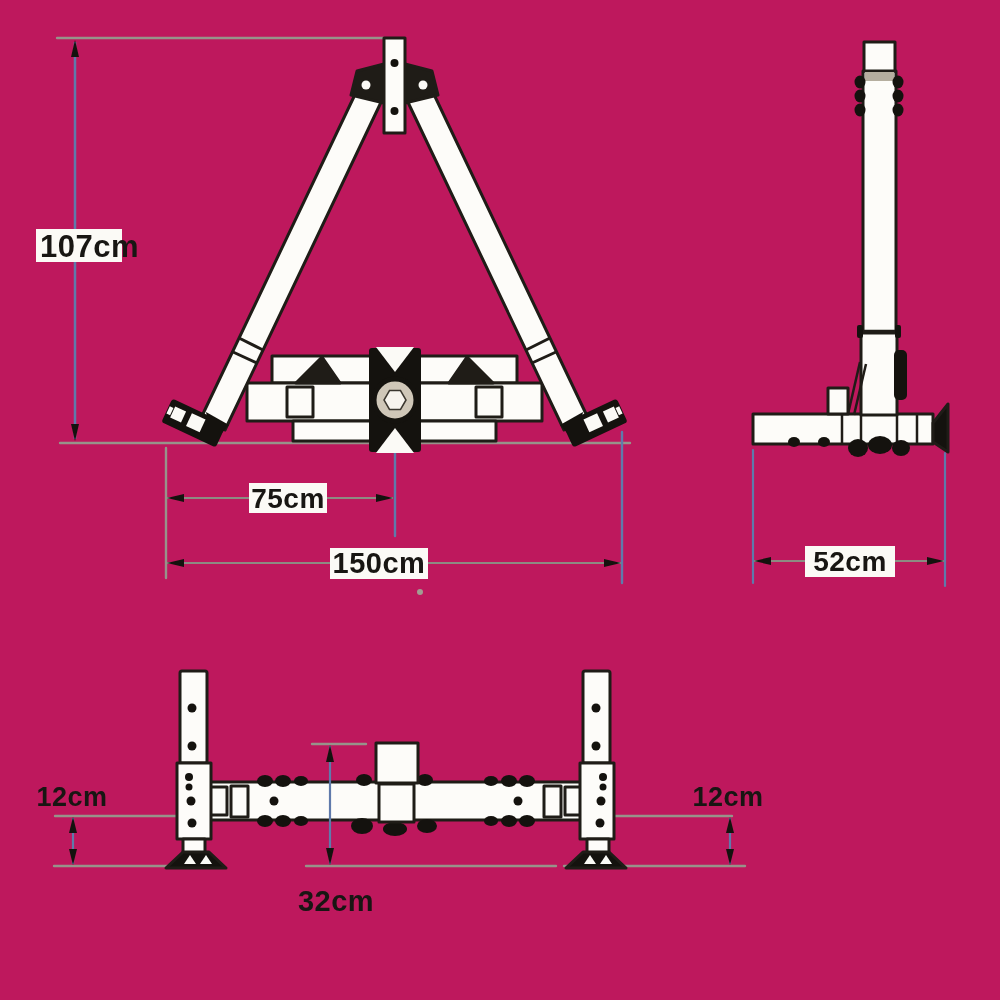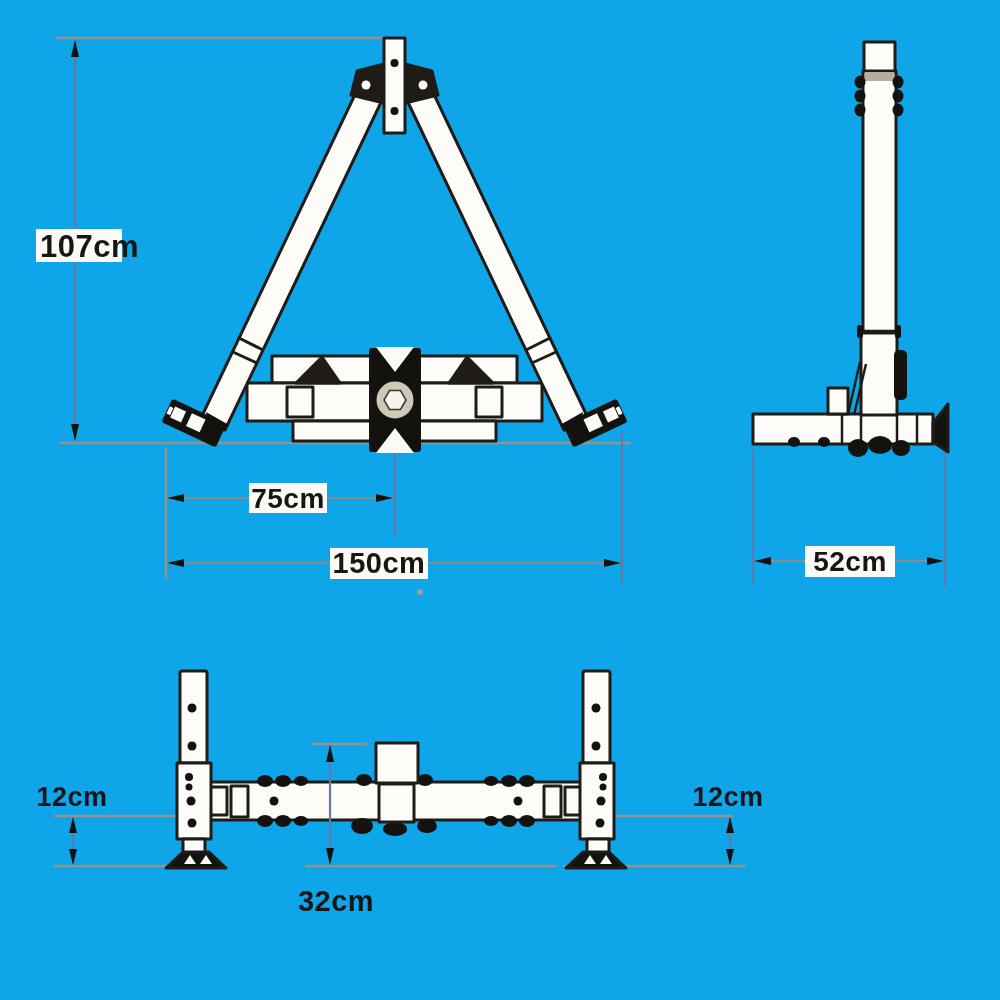--- a/index.html
+++ b/index.html
@@ -1,16 +1,16 @@
 <!DOCTYPE html>
 <html><head>
 <meta charset="utf-8">
 <style>
   html,body{margin:0;padding:0;background:#fbfaf6;}
-  .stage{position:relative;width:1000px;height:1000px;background:#0ea5e9;overflow:hidden;}
+  .stage{position:relative;width:1000px;height:1000px;background:#be185d;overflow:hidden;}
   svg{display:block;}
   .dim-label{font-family:"Liberation Sans","DejaVu Sans",sans-serif;font-weight:700;fill:#181613;letter-spacing:.5px;}
 </style>
 </head>
 <body>
 
 <div class="stage">
 <svg width="1000" height="1000" viewBox="0 0 1000 1000">
 
   <g>

